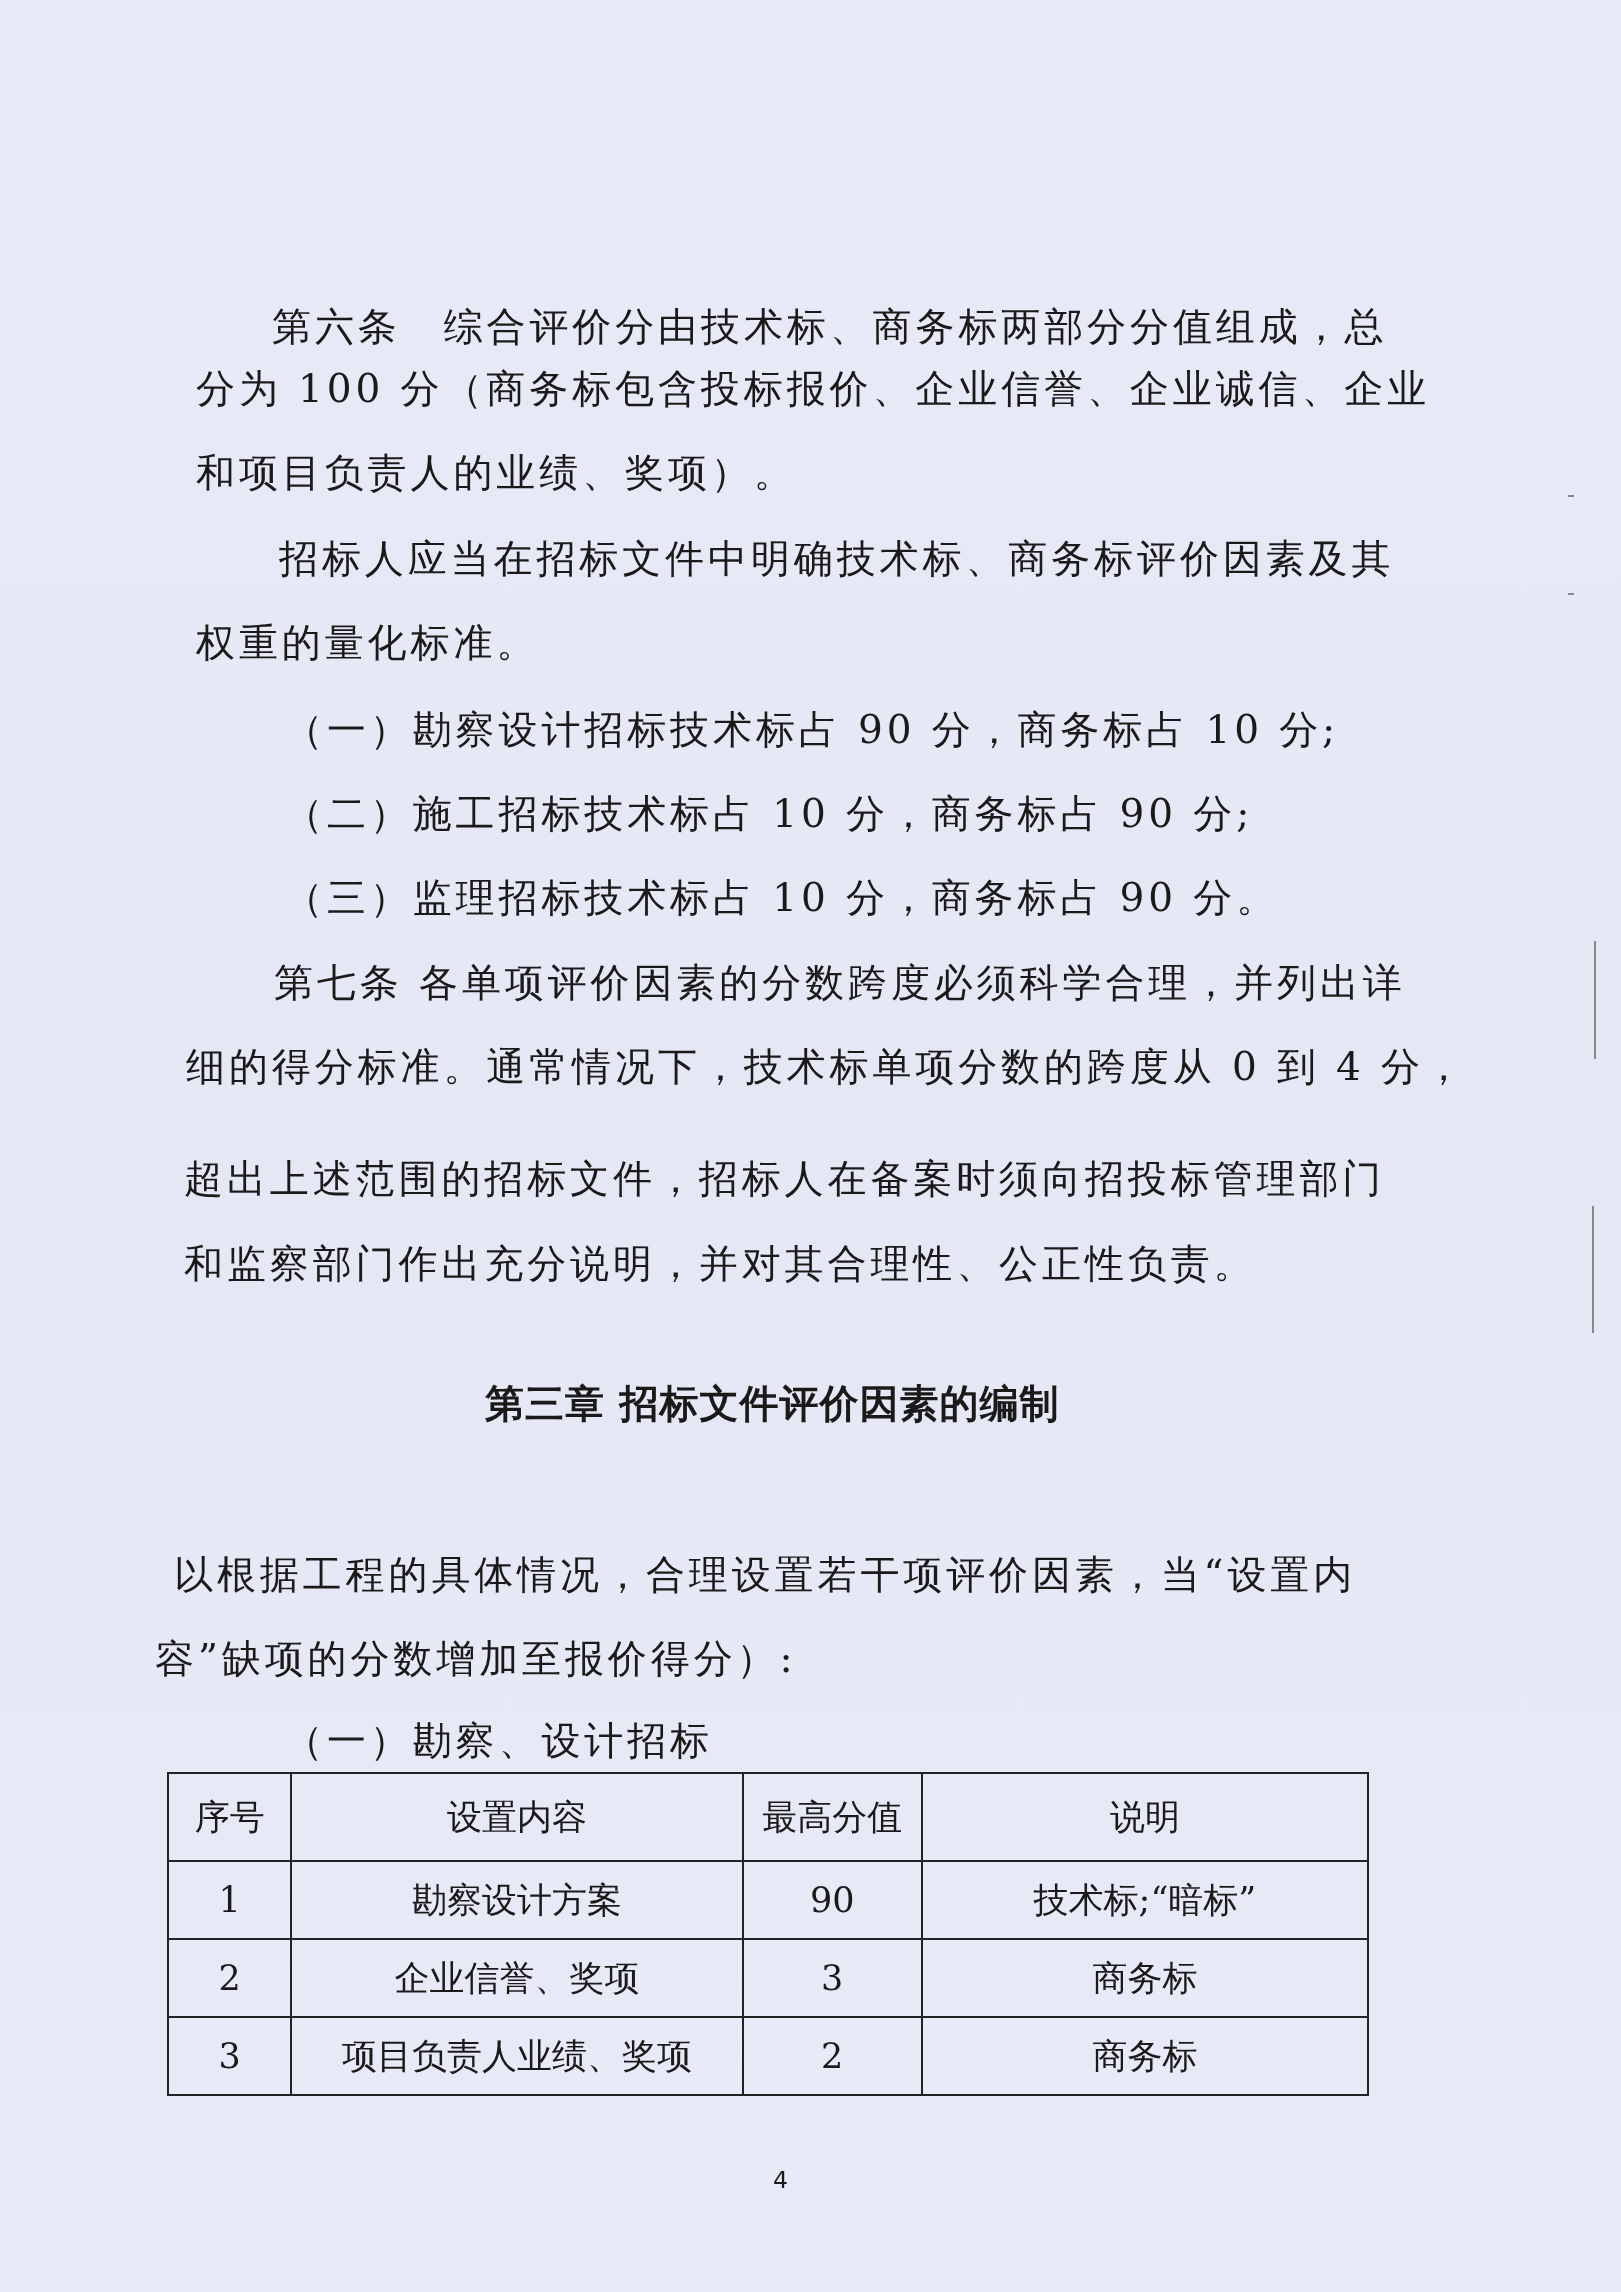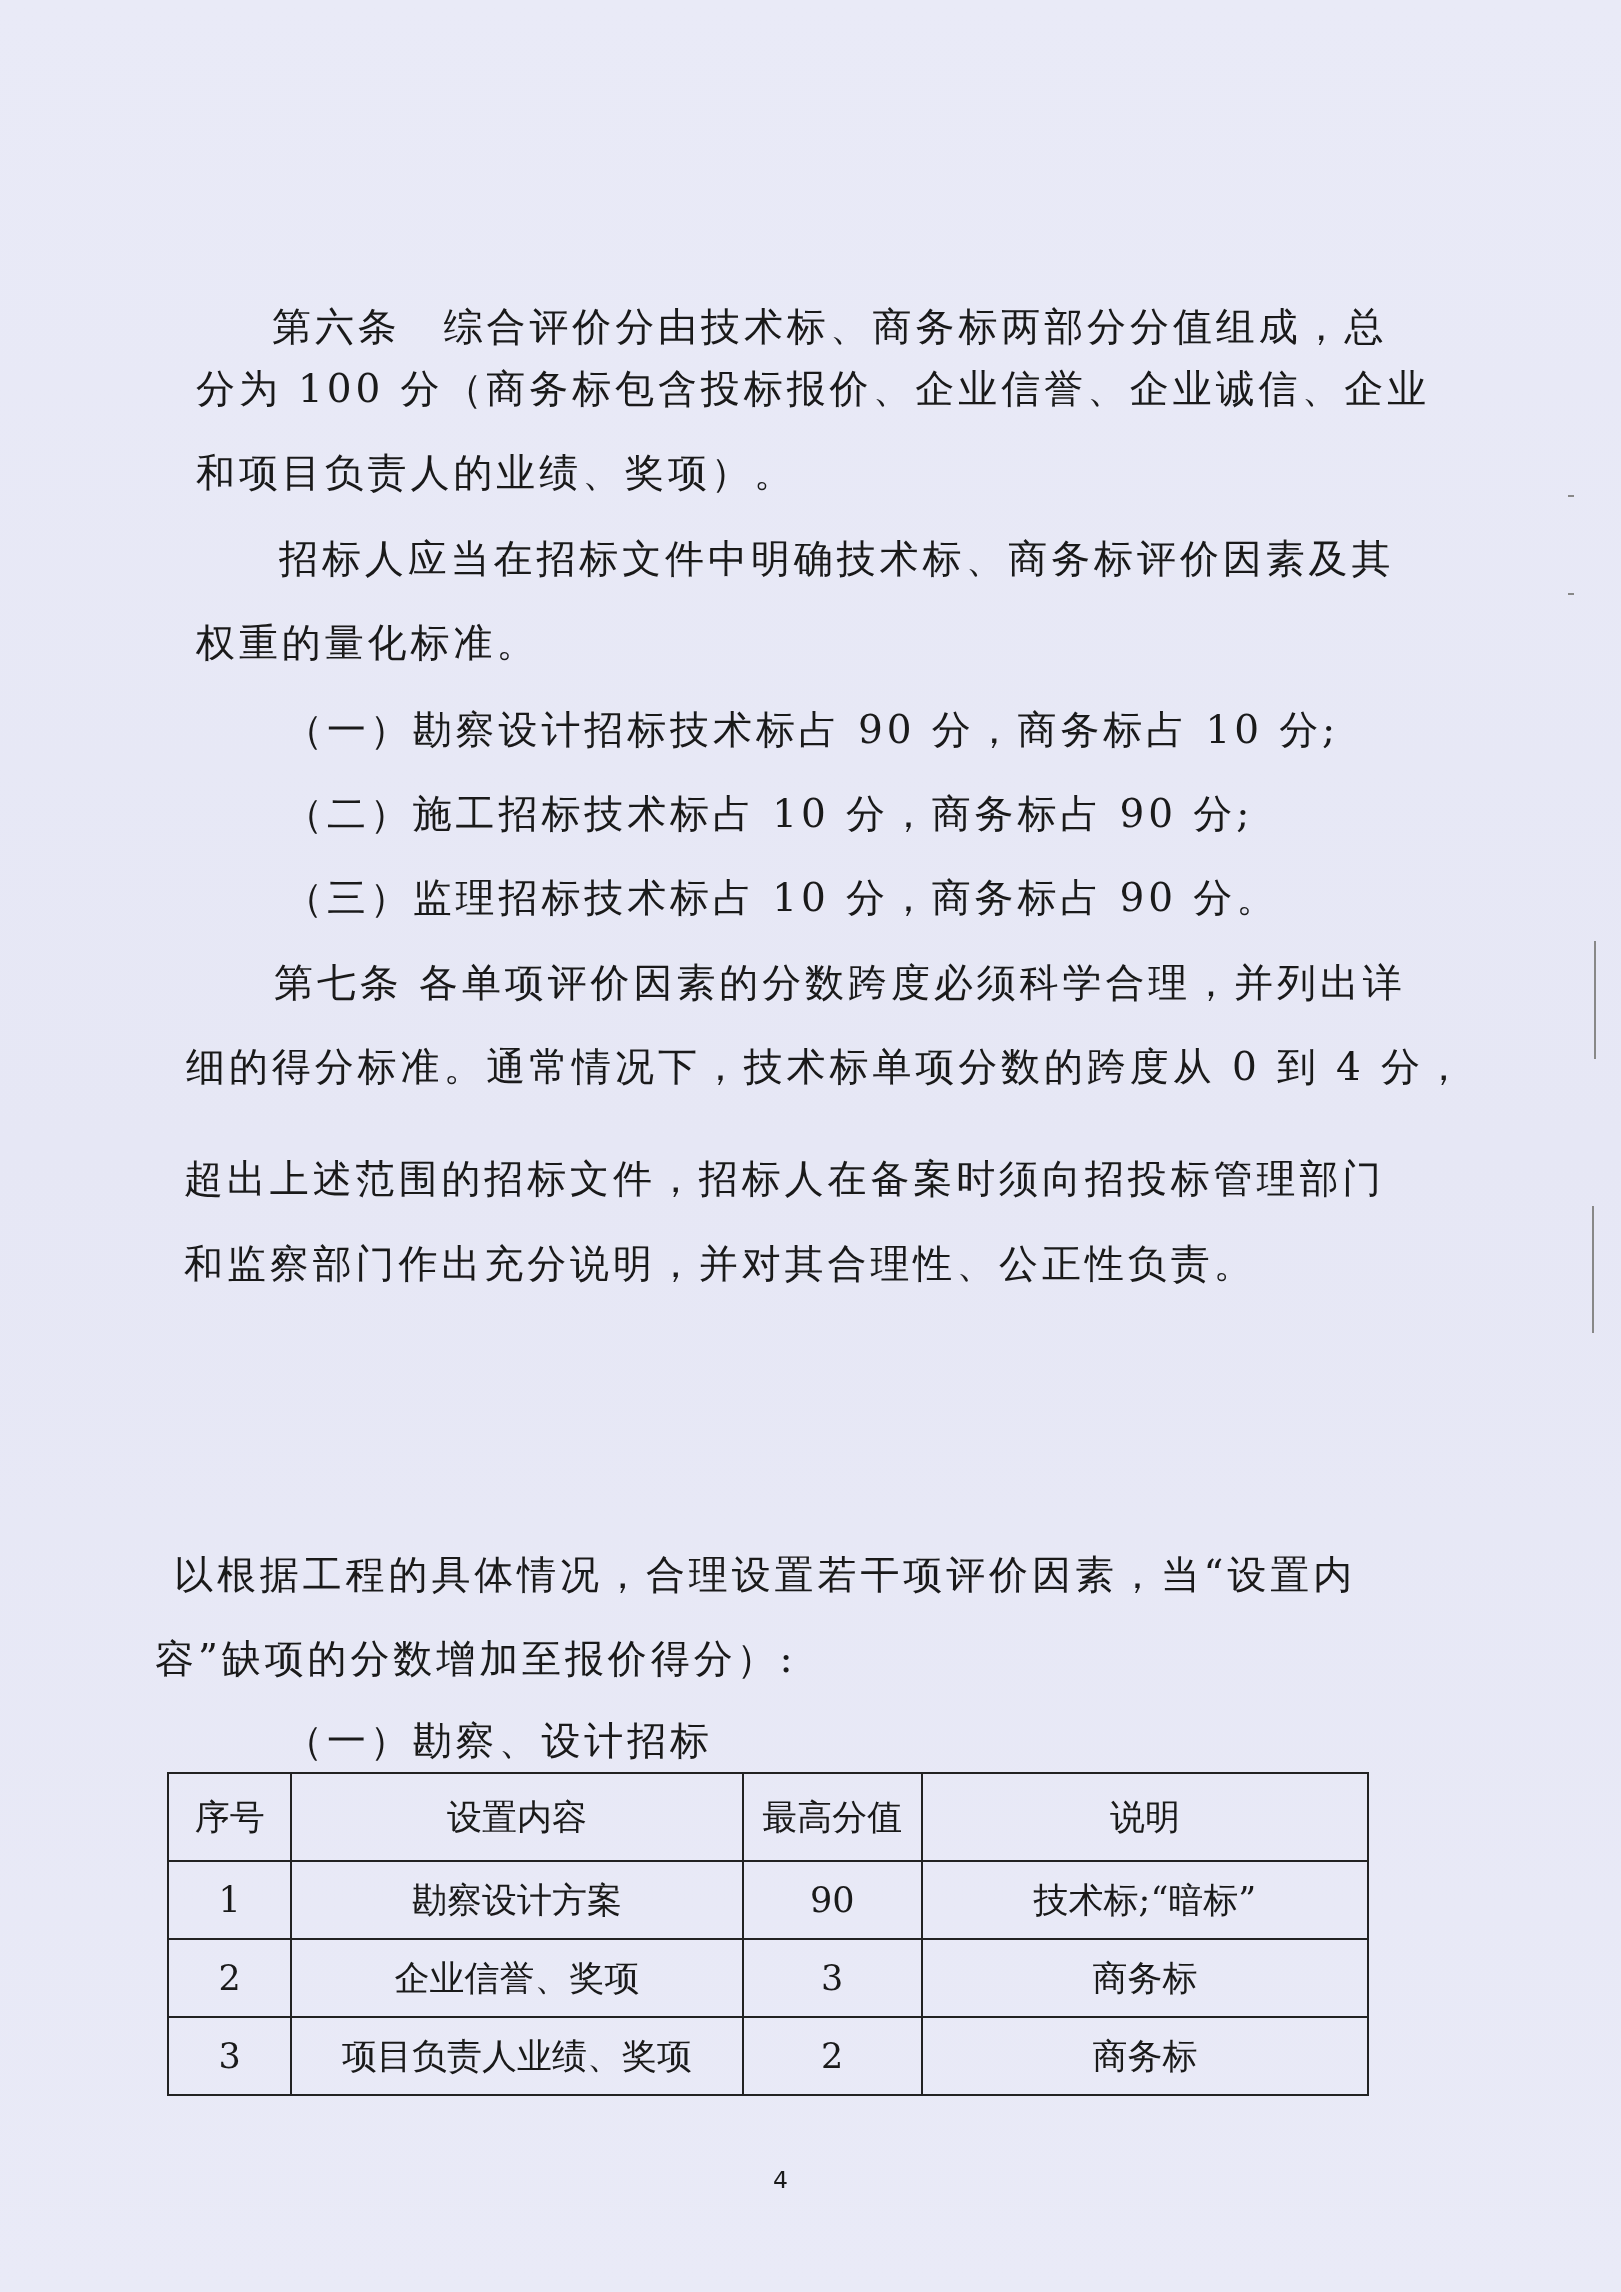--- a/index.html
+++ b/index.html
@@ -73,20 +73,21 @@
 
   <div class="line" style="left:284px; top:706px;">（一）勘察设计招标技术标占 90 分，商务标占 10 分;</div>
   <div class="line" style="left:284px; top:790px;">（二）施工招标技术标占 10 分，商务标占 90 分;</div>
   <div class="line" style="left:284px; top:874px;">（三）监理招标技术标占 10 分，商务标占 90 分。</div>
 
   <div class="line" style="left:274px; top:959px;">第七条 各单项评价因素的分数跨度必须科学合理，并列出详</div>
   <div class="line" style="left:186px; top:1043px;">细的得分标准。通常情况下，技术标单项分数的跨度从 0 到 4 分，</div>
   <div class="line" style="left:184px; top:1127px;margin-top:28px;">超出上述范围的招标文件，招标人在备案时须向招投标管理部门</div>
   <div class="line" style="left:184px; top:1211px;margin-top:29px;">和监察部门作出充分说明，并对其合理性、公正性负责。</div>
 
+  <div class="chapter">第三章 招标文件评价因素的编制</div>
 
   <div class="line" style="left:174px; top:1551px;">以根据工程的具体情况，合理设置若干项评价因素，当“设置内</div>
   <div class="line" style="left:155px; top:1635px;">容”缺项的分数增加至报价得分）:</div>
 
   <div class="line" style="left:284px; top:1717px;">（一）勘察、设计招标</div>
 
   <table class="factors">
     <tbody>
         <tr class="head">
       <th class="col-no">序号</th>

